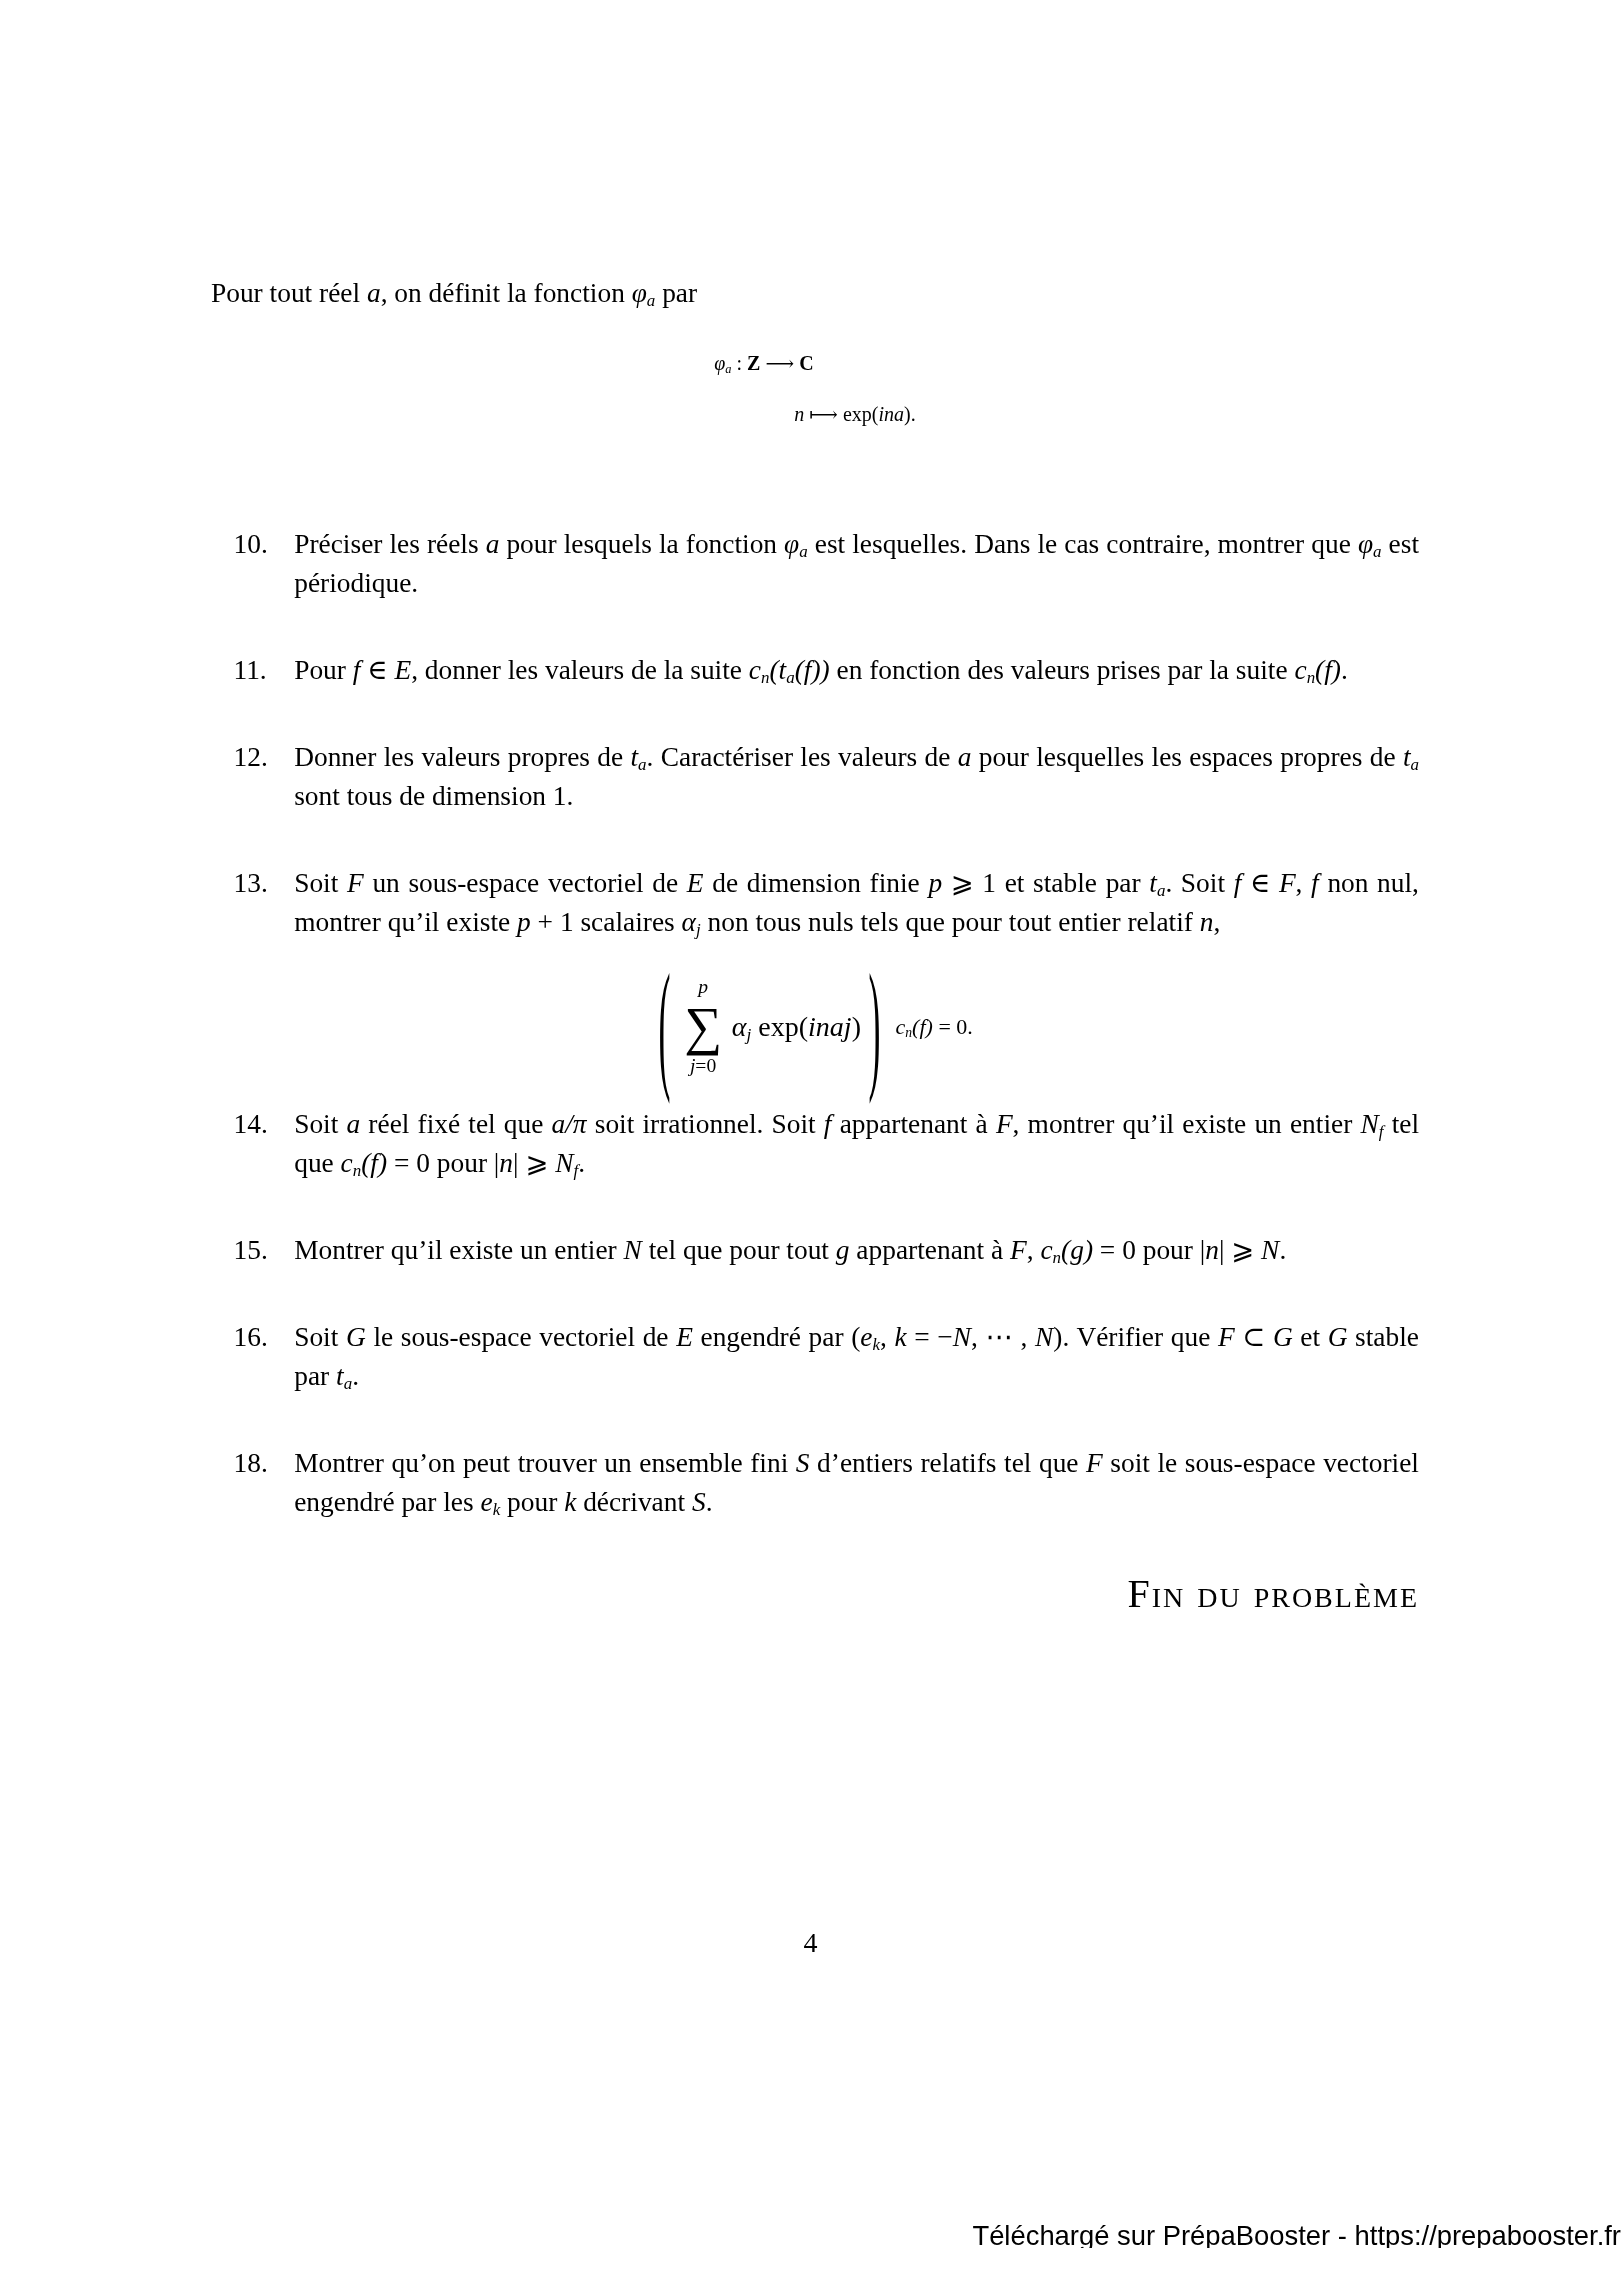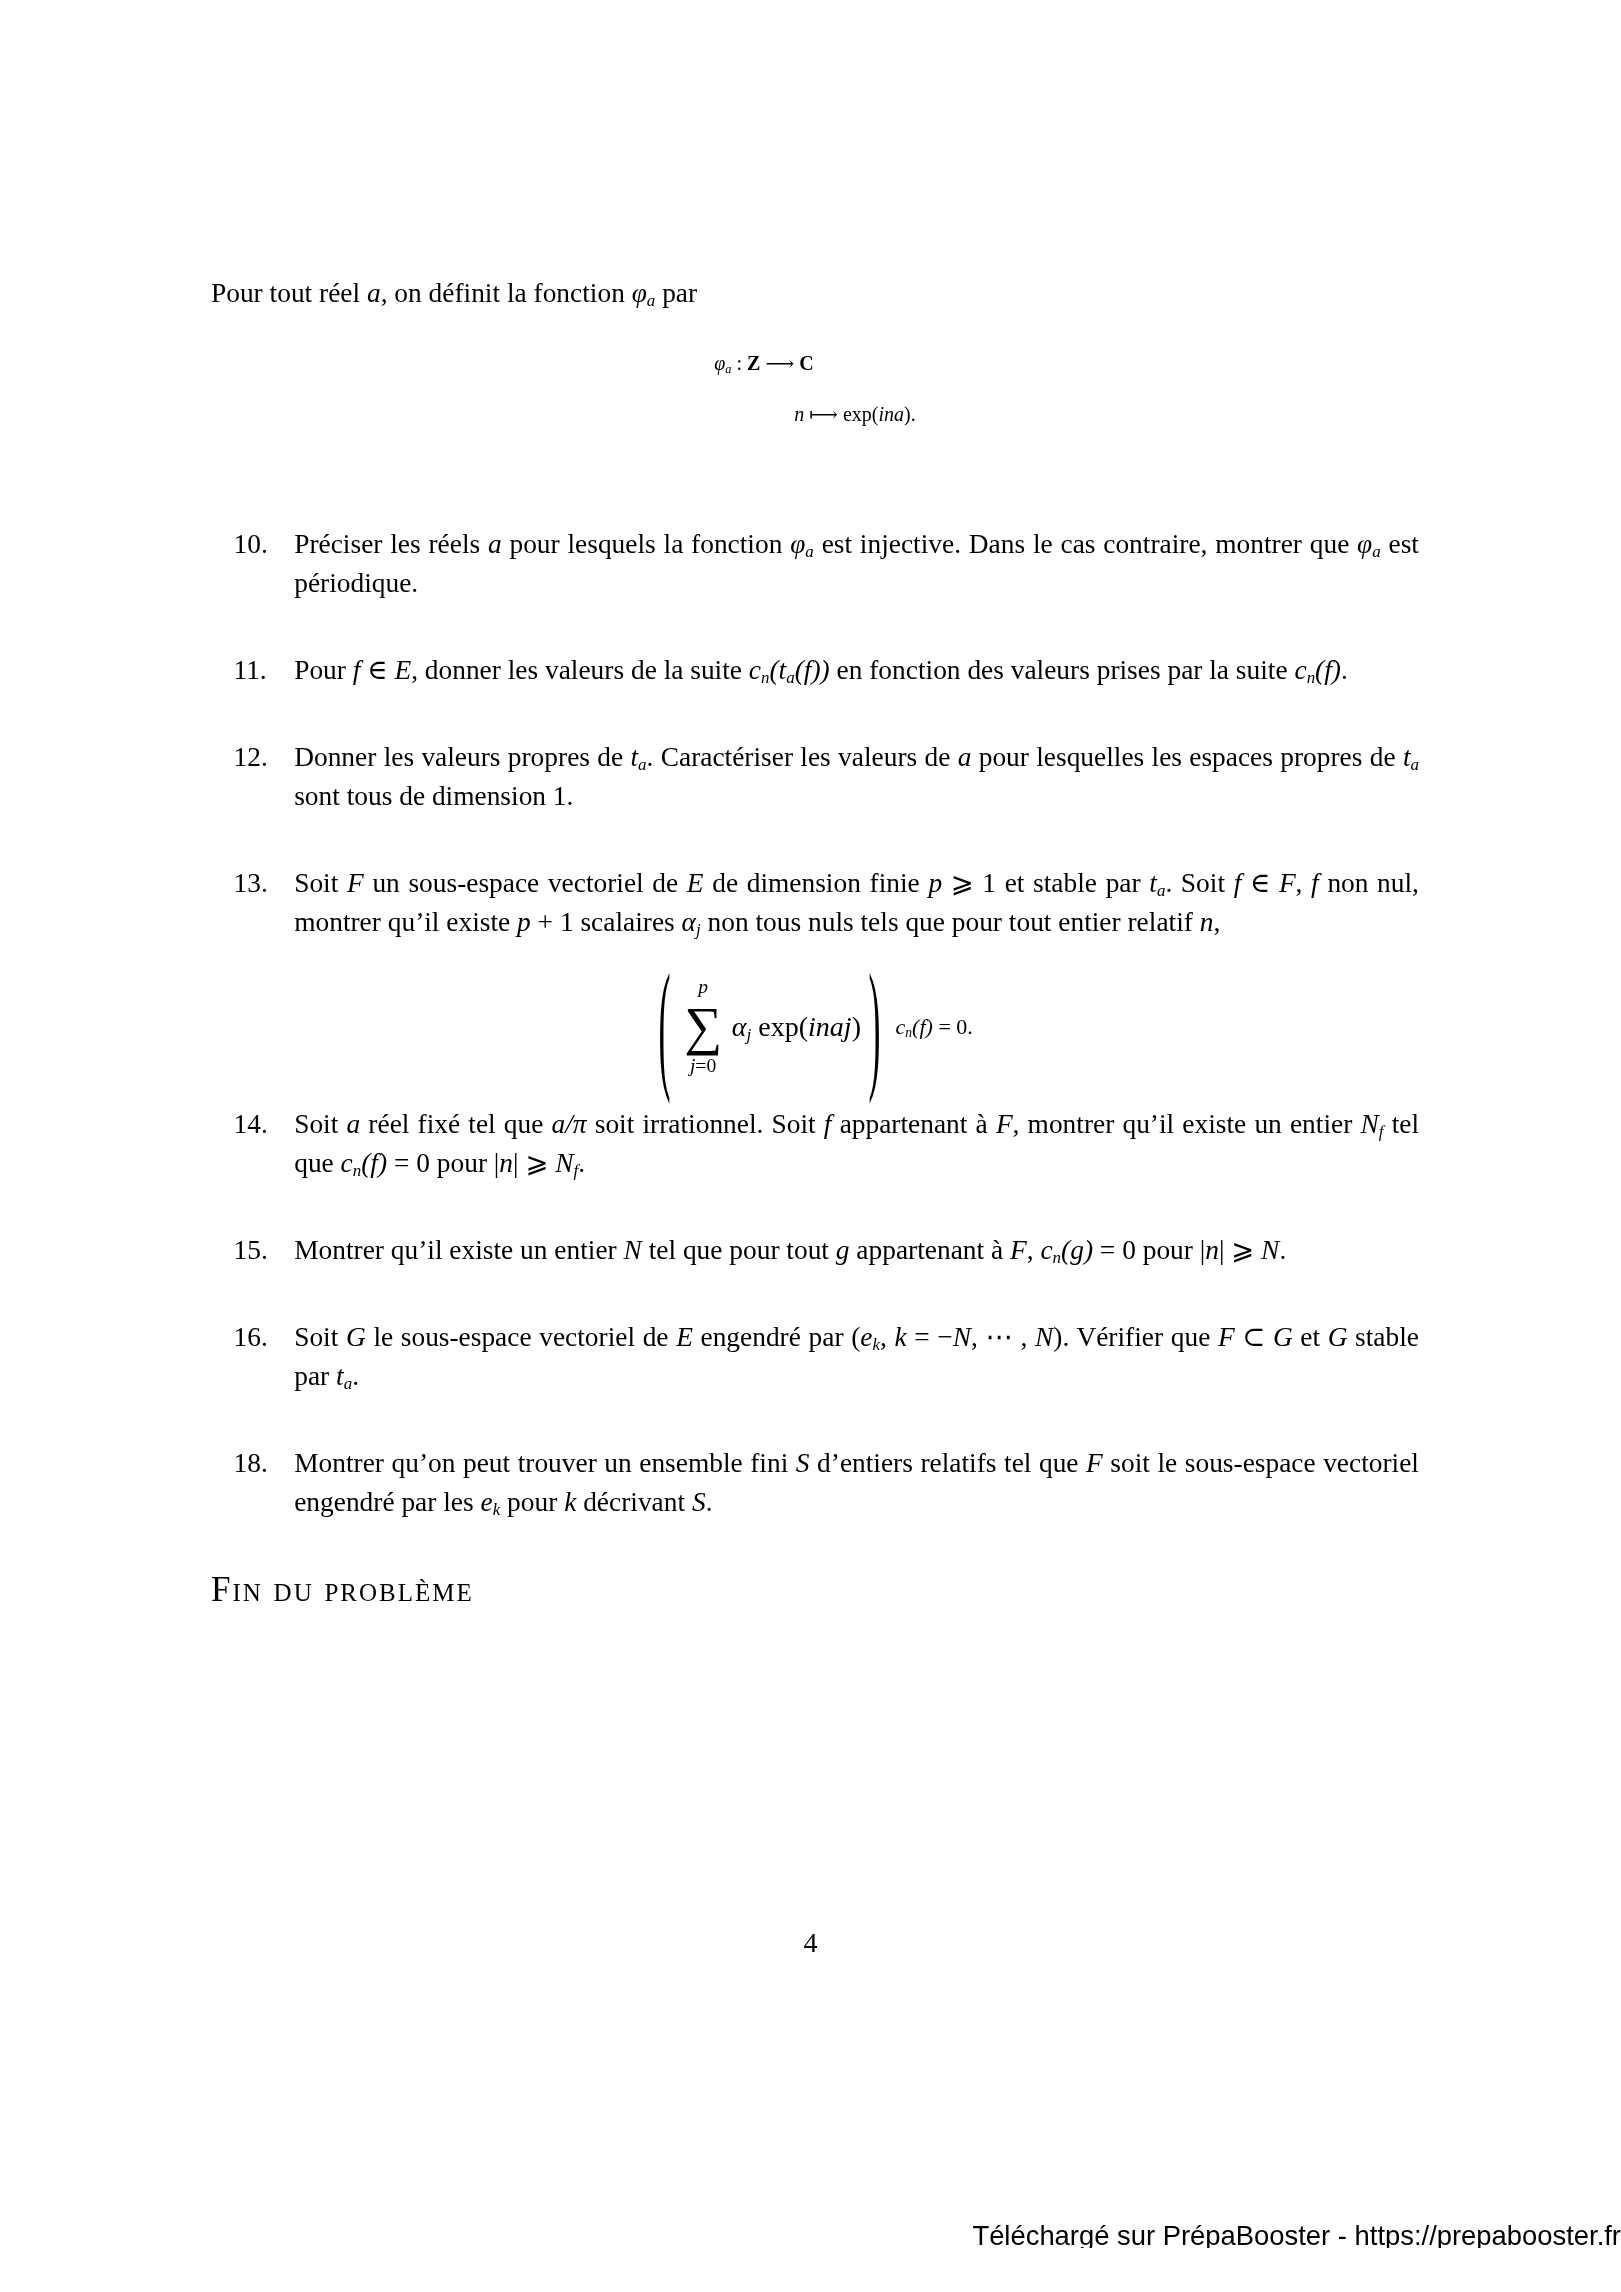--- a/index.html
+++ b/index.html
@@ -31,21 +31,21 @@
   .deq{display:inline-flex;align-items:center;}
   .paren{display:inline-block;font-size:45px;line-height:1;transform:scale(0.8,3.2);font-weight:400;}
   .paren.open{margin-right:5.9px;}
   .paren.close{margin-left:5.9px;}
   .sumcol{display:inline-flex;flex-direction:column;align-items:center;line-height:1;margin:0 9.8px 0 5.9px;}
   .lim{font-size:19.6px;line-height:1.15;}
   .sigma{font-size:53px;line-height:1.0;padding:2px 0;}
   .eqbody{font-size:28px;}
   .eqtail{font-size:22px;margin-left:13.7px;}
   
-  .fin{margin-top:7.8px;text-align:left;font-variant:small-caps;font-size:35px;letter-spacing:2px;}
+  .fin{margin-top:7.8px;text-align:right;font-variant:small-caps;font-size:40px;letter-spacing:2px;}
   .pagenum{position:absolute;top:1927px;left:0;width:1621px;text-align:center;font-size:28px;}
   .footer{
     position:absolute;top:2220px;left:0;width:1621px;text-align:right;
     font-family:"Liberation Sans","DejaVu Sans",sans-serif;font-size:27.4px;
   }
 </style>
 </head>
 <body>
 
 <div class="page">
@@ -56,21 +56,21 @@
     <div class="eqdef">
       <div class="eqdef-inner">
         <div class="eqline"><span class="mv">φ<sub>a</sub></span><span class="tx"> : </span><span class="mb">Z</span><span class="tx"> ⟶ </span><span class="mb">C</span></div>
         <div class="eqline eqline2"><span class="mv">n</span><span class="tx"> ⟼ exp(</span><span class="mv">ina</span><span class="tx">).</span></div>
       </div>
     </div>
 
     <ol class="qlist">
       <li>
         <span class="num">10.</span>
-        <div class="itext"><span class="tx">Préciser les réels </span><span class="mv">a</span><span class="tx"> pour lesquels la fonction </span><span class="mv">φ<sub>a</sub></span><span class="tx"> est injective. Dans le cas contraire, montrer que </span><span class="mv">φ<sub>a</sub></span><span class="tx"> est périodique.</span></div>
+        <div class="itext"><span class="tx">Préciser les réels </span><span class="mv">a</span><span class="tx"> pour lesquels la fonction </span><span class="mv">φ<sub>a</sub></span><span class="tx"> est lesquelles. Dans le cas contraire, montrer que </span><span class="mv">φ<sub>a</sub></span><span class="tx"> est périodique.</span></div>
       </li>
       <li>
         <span class="num">11.</span>
         <div class="itext"><span class="tx">Pour </span><span class="mv">f</span><span class="tx"> ∈ </span><span class="mv">E</span><span class="tx">, donner les valeurs de la suite </span><span class="mv">c<sub>n</sub>(t<sub>a</sub>(f))</span><span class="tx"> en fonction des valeurs prises par la suite </span><span class="mv">c<sub>n</sub>(f)</span><span class="tx">.</span></div>
       </li>
       <li>
         <span class="num">12.</span>
         <div class="itext"><span class="tx">Donner les valeurs propres de </span><span class="mv">t<sub>a</sub></span><span class="tx">. Caractériser les valeurs de </span><span class="mv">a</span><span class="tx"> pour lesquelles les espaces propres de </span><span class="mv">t<sub>a</sub></span><span class="tx"> sont tous de dimension 1.</span></div>
       </li>
       <li class="has-eq">

